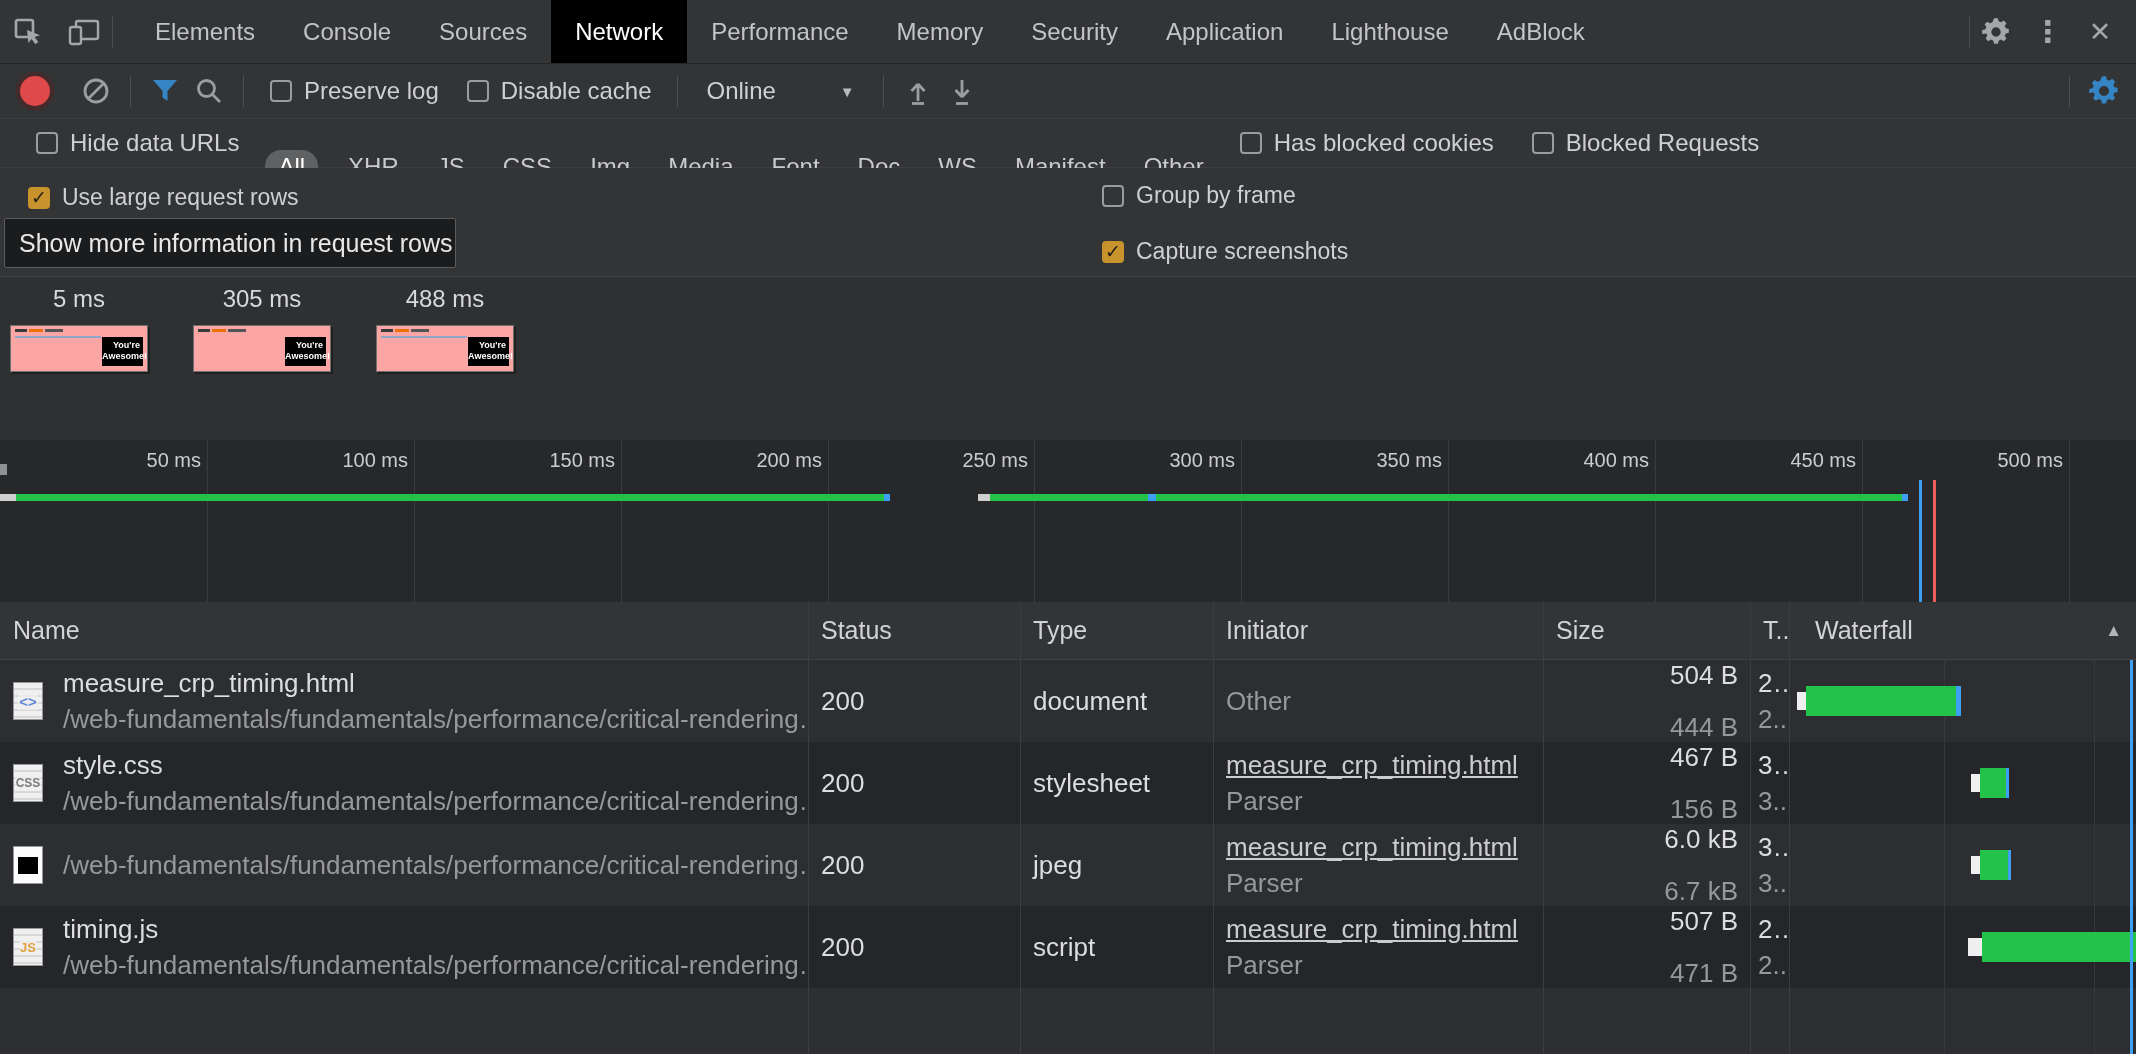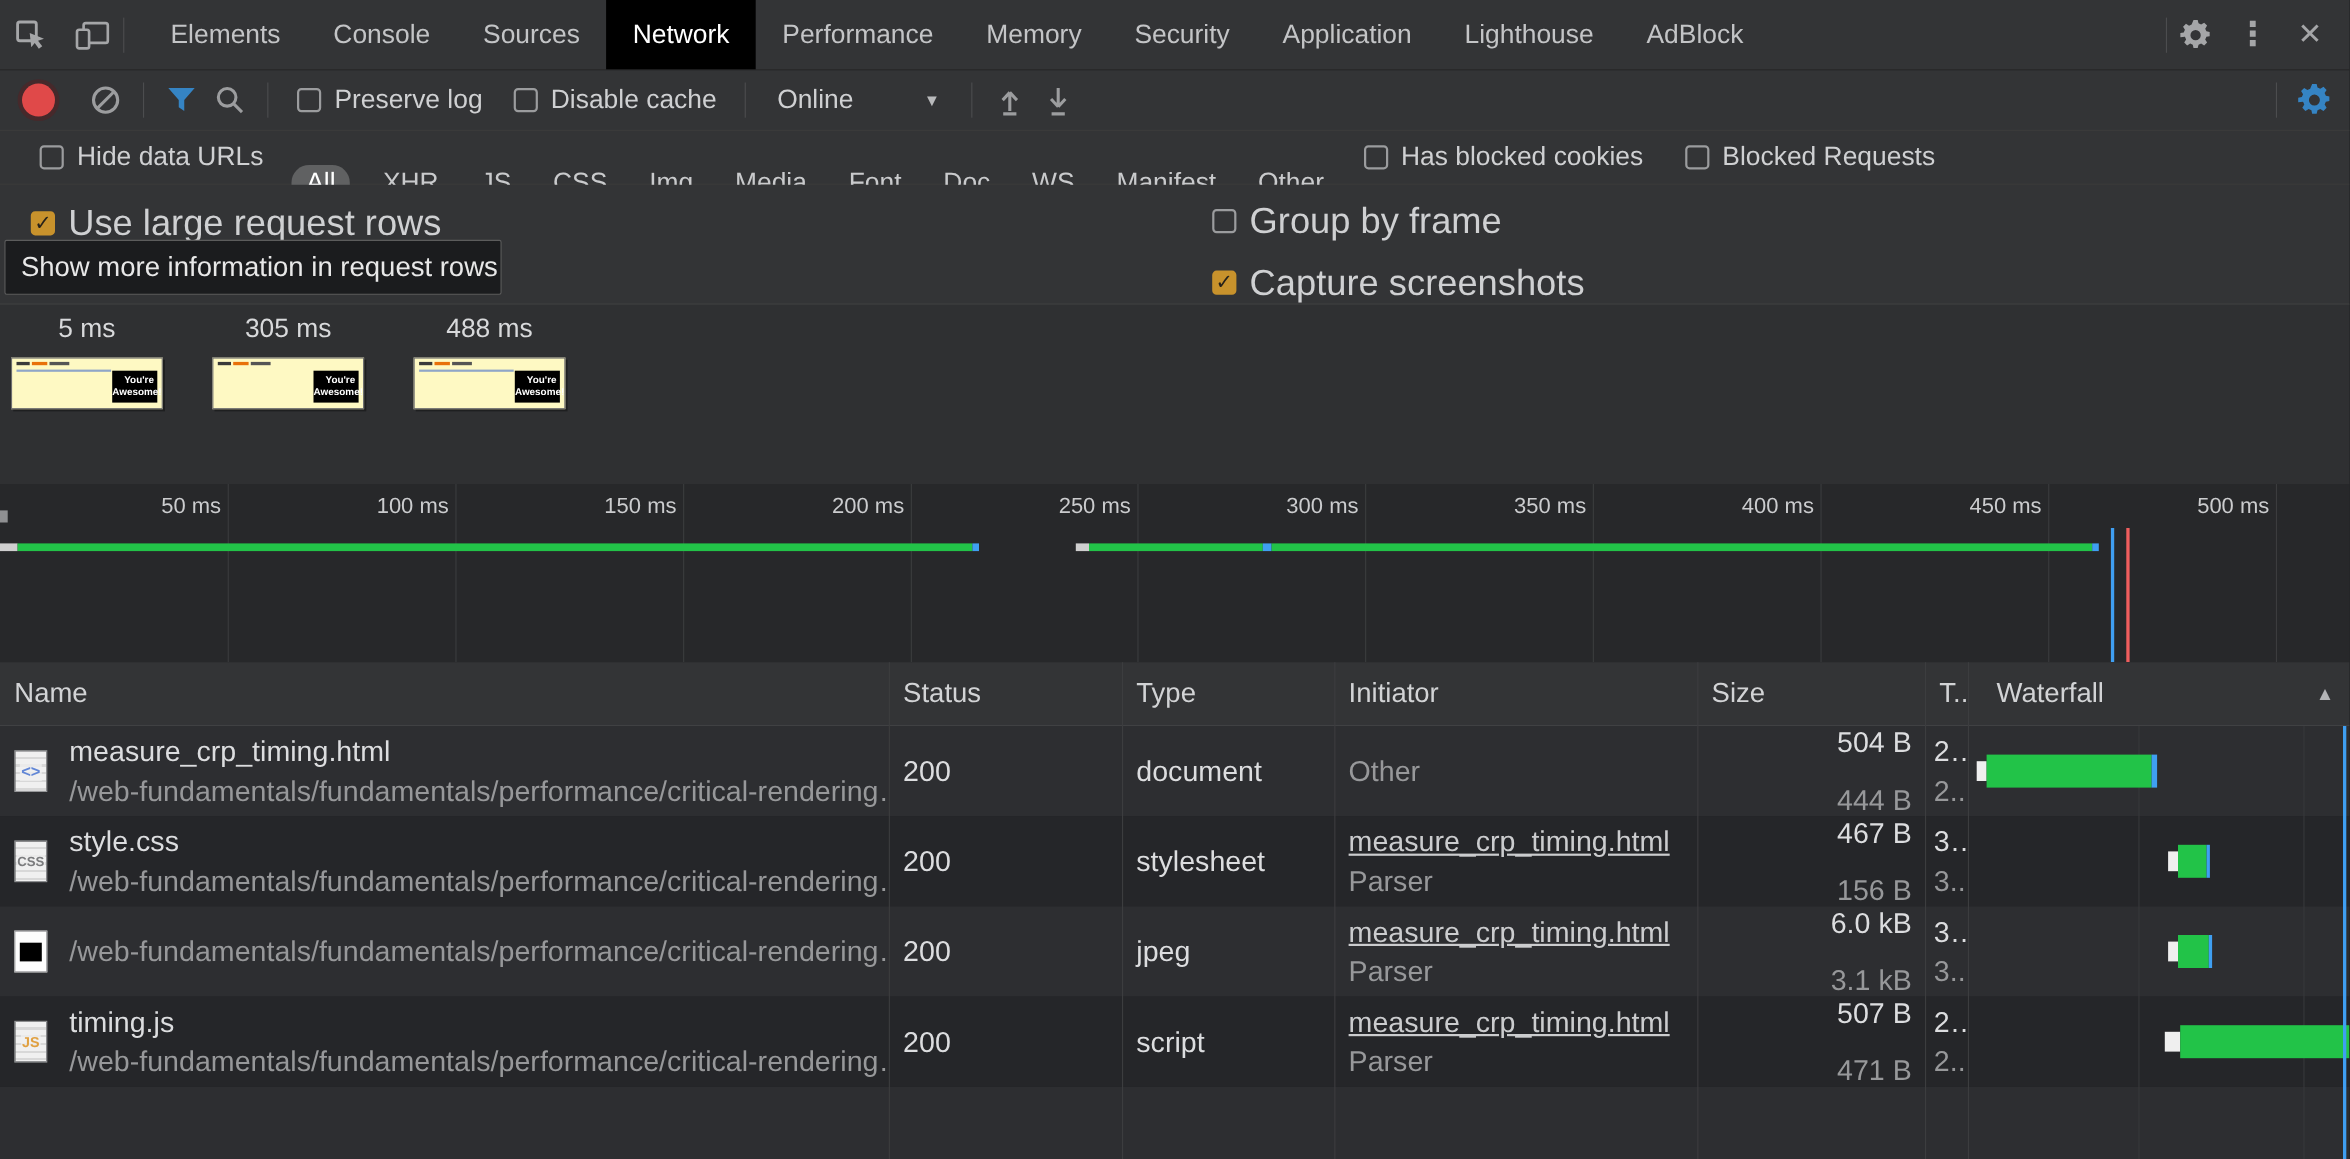--- a/index.html
+++ b/index.html
@@ -61,34 +61,34 @@
   .pills { display:flex; align-items:center; gap:22px; margin-left:16px;margin-top:48px; }
   .pill { font-size:24px; color:#c9cacc; cursor:pointer; padding:3px 8px; white-space:nowrap; }
   .pill.selected { background:var(--pill-bg); color:#ffffff; border-radius:16px; padding:3px 13px; }
   .filterbar .chk2 { margin-left:28px; }
 
   
   .options { height:109px; background:var(--bg-toolbar); position:relative; border-bottom:1px solid #454545; }
   .opt-left { position:absolute; left:14px; top:16px; }
   .opt-right1 { position:absolute; left:1088px; top:14px; }
   .opt-right2 { position:absolute; left:1088px; top:70px; }
-  .options .chk-label { font-size:33px; }
+  .options .chk-label { font-size:23px; }
 
   .tooltip-box {
     position:absolute; left:4px; top:218px; width:452px; height:50px; z-index:6;
     background:var(--tooltip-bg); border:1px solid #5c5c5c; border-radius:2px;
     display:flex; align-items:center; padding-left:14px;
   }
   .tooltip-box .txt { font-size:25px; color:#e8e8e8; white-space:nowrap; }
 
   
   .filmstrip { height:163px; background:#2f3032; position:relative; }
   .frame { position:absolute; top:8px; width:138px; text-align:center; cursor:pointer; }
   .frame .time { font-size:24px; color:#d8d9db; margin-bottom:12px; display:block; }
-  .thumb { width:138px; height:47px; background:#fef9c3; border:1px solid #6e6e6e; position:relative; overflow:hidden; box-shadow:2px 2px 0 rgba(0,0,0,.35); }
+  .thumb { width:138px; height:47px; background:#fca5a5; border:1px solid #6e6e6e; position:relative; overflow:hidden; box-shadow:2px 2px 0 rgba(0,0,0,.35); }
   .thumb .titlebar { position:absolute; left:4px; top:3px; display:flex; gap:2px; }
   .thumb .titlebar i { height:3px; display:block; }
   .thumb .t-dark { width:12px; background:#3a3a3a; }
   .thumb .t-orange { width:14px; background:#e8710a; }
   .thumb .t-dark2 { width:18px; background:#555; }
   .thumb .textline { position:absolute; left:4px; top:10px; width:86px; height:2px; background:#8fa6c8; }
   .thumb .blackbox {
     position:absolute; left:67%; top:24%; width:30%; height:66%; background:#000;
     color:#fff; font-size:9px; font-weight:bold; text-align:right; line-height:11px;
     padding:3px 3px 0 0;
@@ -533,21 +533,21 @@
         </div>
       <div class="cell c-type">
           <span class="l1">jpeg</span>
         </div>
       <div class="cell c-init">
         <span class="l1 link">measure_crp_timing.html</span>
         <span class="l2">Parser</span>
       </div>
       <div class="cell c-size">
         <span class="l1">6.0 kB</span>
-        <span class="l2">3.1 kB</span>
+        <span class="l2">6.7 kB</span>
       </div>
       <div class="cell c-time">
         <span class="l1">3…</span>
         <span class="l2">3..</span>
       </div>
       <div class="cell c-wf">
         <span class="wf-cap" style="left: 182px; width: 9px;"></span>
         <span class="wf-bar" style="left: 191px; width: 28px;"></span>
         <span class="wf-tip" style="left: 219px; width: 3px;"></span>
       </div>

